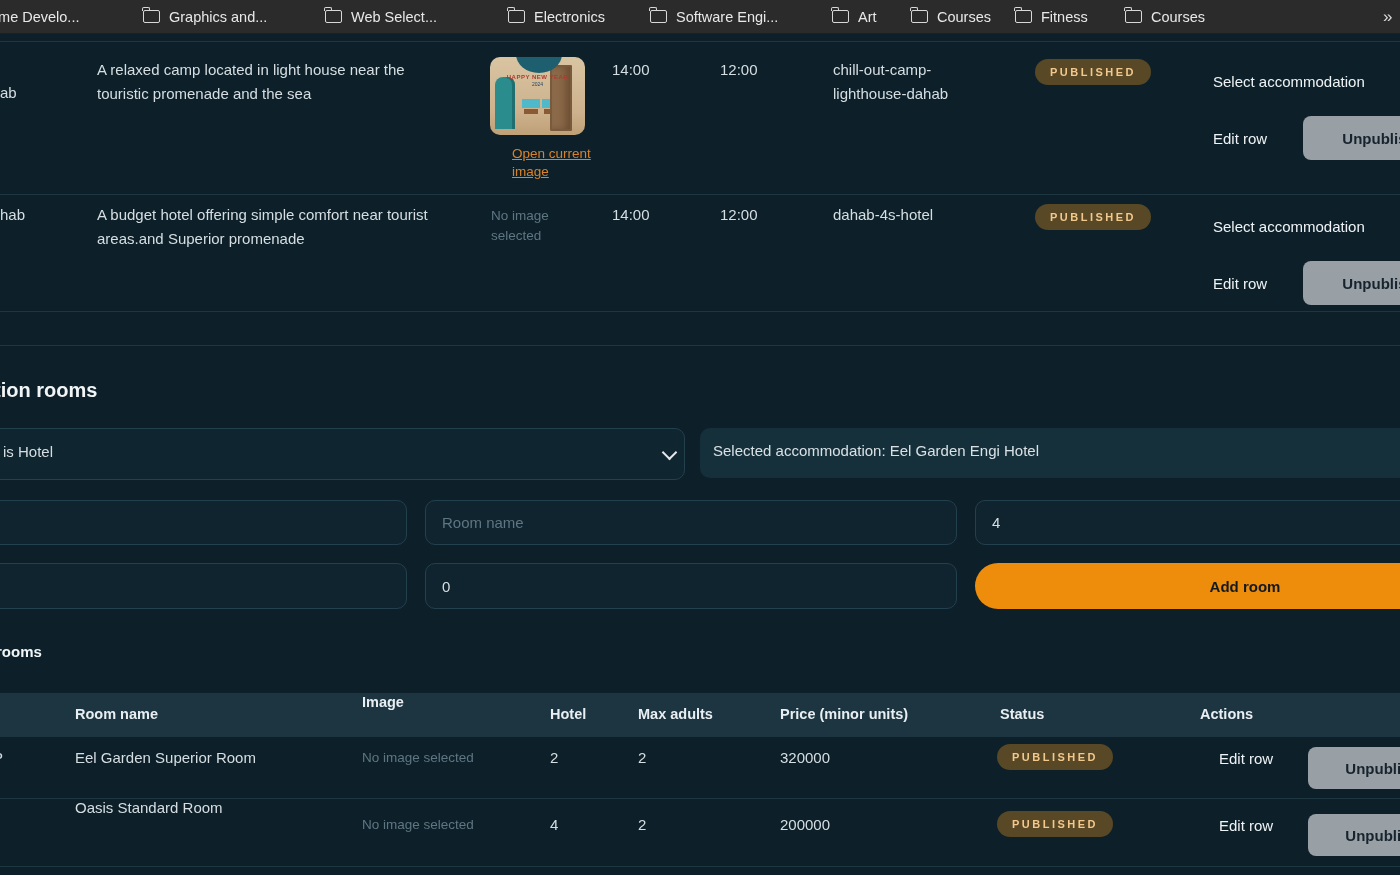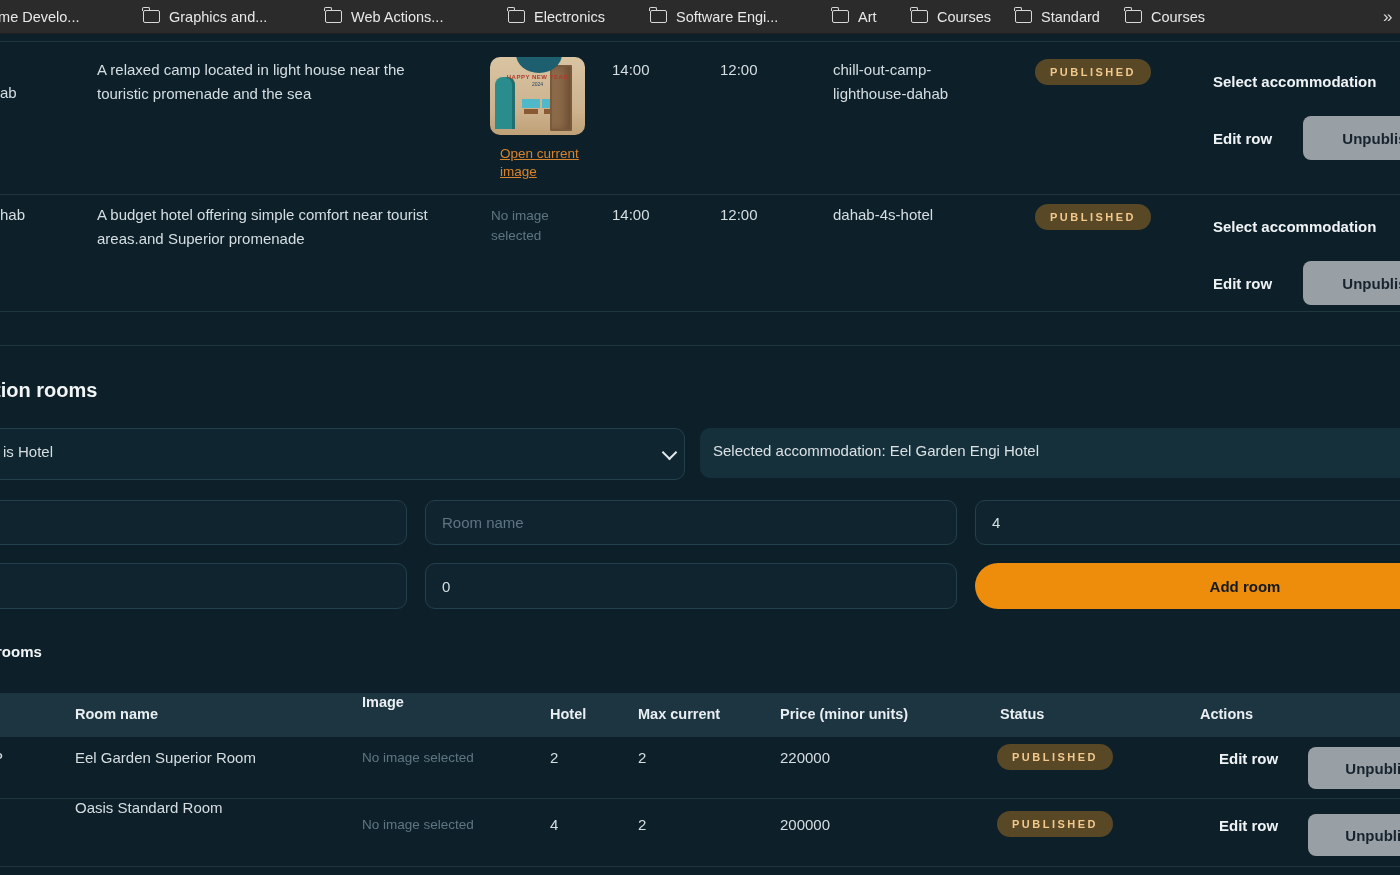--- a/index.html
+++ b/index.html
@@ -13,21 +13,21 @@
   .folder{position:relative;width:15px;height:11px;border:1.6px solid #D9D9D9;border-radius:2px;flex:0 0 auto;}
   .folder::before{content:"";position:absolute;top:-4.5px;left:-1.6px;width:6px;height:3px;
       border:1.6px solid #D9D9D9;border-bottom:none;border-radius:2px 2px 0 0;}
   .bm-more{position:absolute;top:0;height:33px;display:flex;align-items:center;color:#DBDBDB;font-size:17px;}
   
   .divider{position:absolute;left:0;width:1400px;height:1px;background:#1E3640;}
   .txt{position:absolute;font-size:15px;line-height:24px;color:#D6DEE2;}
   .muted{color:#5E7682;font-size:13.5px;line-height:20px;}
   .badge{position:absolute;background:#584826;color:#F2C88C;font-size:11px;font-weight:bold;
          letter-spacing:2.5px;padding:7px 15px;border-radius:14px;white-space:nowrap;}
-  .actionlink{position:absolute;font-weight:bold;color:#EFF3F5;font-size:15px;white-space:nowrap;cursor:pointer;}
+  .actionlink{position:absolute;font-weight:normal;color:#EFF3F5;font-size:15px;white-space:nowrap;cursor:pointer;}
   .graybtn{position:absolute;background:#98A0A6;color:#17242E;font-weight:bold;font-size:15px;
            border:none;border-radius:8px;display:flex;align-items:center;justify-content:center;cursor:pointer;}
   .orangelink{position:absolute;color:#D8832B;font-size:13.5px;line-height:18px;text-decoration:underline;cursor:pointer;}
   
   .thumb{position:absolute;width:95px;height:78px;border-radius:10px;overflow:hidden;cursor:pointer;
          background:linear-gradient(180deg,#D9C4A2 0%,#CDB28D 70%,#BFa077 100%);}
   .th-circle{position:absolute;top:-22px;left:26px;width:46px;height:38px;border-radius:50%;background:#1D5F6E;}
   .th-hny{position:absolute;top:17px;left:0;width:100%;text-align:center;font-size:6px;font-weight:bold;
           color:#B03A2E;letter-spacing:.5px;}
   .th-yr{position:absolute;top:24px;left:0;width:100%;text-align:center;font-size:5px;color:#27455C;}
@@ -61,41 +61,41 @@
   <div class="bmbar">
     <div class="bm" style="left:-10px">
       <span>ame Develo...</span>
     </div>
     <div class="bm" style="left:143px">
       <span class="folder"></span>
       <span>Graphics and...</span>
     </div>
     <div class="bm" style="left:325px">
       <span class="folder"></span>
-      <span>Web Actions...</span>
+      <span>Web Select...</span>
     </div>
     <div class="bm" style="left:508px">
       <span class="folder"></span>
       <span>Electronics</span>
     </div>
     <div class="bm" style="left:650px">
       <span class="folder"></span>
       <span>Software Engi...</span>
     </div>
     <div class="bm" style="left:832px">
       <span class="folder"></span>
       <span>Art</span>
     </div>
     <div class="bm" style="left:911px">
       <span class="folder"></span>
       <span>Courses</span>
     </div>
     <div class="bm" style="left:1015px">
       <span class="folder"></span>
-      <span>Standard</span>
+      <span>Fitness</span>
     </div>
     <div class="bm" style="left:1125px">
       <span class="folder"></span>
       <span>Courses</span>
     </div>
     <div class="bm-more" style="left:1383px">»</div>
   </div>
 
   <div class="divider" style="top:41px"></div>
 
@@ -105,21 +105,21 @@
 
     <div class="thumb" style="left:490px;top:57px">
       <div class="th-ldoor"></div>
       <div class="th-bed1"></div>
       <div class="th-bed2"></div>
       <div class="th-rdoor"></div>
       <div class="th-circle"></div>
       <div class="th-hny">HAPPY NEW YEAR</div>
       <div class="th-yr">2024</div>
     </div>
-    <div class="orangelink" style="left:500px;top:145px;width:90px">Open current image</div>
+    <div class="orangelink" style="left:512px;top:145px;width:90px">Open current image</div>
 
     <span class="txt" style="left:612px;top:58px">14:00</span>
     <span class="txt" style="left:720px;top:58px">12:00</span>
     <div class="txt" style="left:833px;top:58px;width:150px;word-break:break-word">chill-out-camp-lighthouse-dahab</div>
 
     <span class="badge" style="left:1035px;top:59px">PUBLISHED</span>
 
     <span class="actionlink" style="left:1213px;top:73px">Select accommodation</span>
     <span class="actionlink" style="left:1213px;top:130px">Edit row</span>
     <button class="graybtn" style="left:1303px;top:116px;width:152px;height:44px">Unpublish</button>
@@ -170,33 +170,33 @@
     <span>0</span>
   </div>
   <button class="addbtn" style="left:975px;top:563px;width:540px;height:46px">Add room</button>
 
   <h3 class="h3" style="left:-4px;top:643px;margin:0">rooms</h3>
 
   <div class="theadband" style="top:693px;height:44px">
     <span class="th-label" style="left:75px;top:13px">Room name</span>
     <span class="th-label" style="left:362px;top:1px">Image</span>
     <span class="th-label" style="left:550px;top:13px">Hotel</span>
-    <span class="th-label" style="left:638px;top:13px">Max current</span>
+    <span class="th-label" style="left:638px;top:13px">Max adults</span>
     <span class="th-label" style="left:780px;top:13px">Price (minor units)</span>
     <span class="th-label" style="left:1000px;top:13px">Status</span>
     <span class="th-label" style="left:1200px;top:13px">Actions</span>
   </div>
 
   <div>
     <span class="txt" style="left:-7px;top:746px">P</span>
     <span class="txt" style="left:75px;top:746px">Eel Garden Superior Room</span>
     <span class="abs muted" style="left:362px;top:748px">No image selected</span>
     <span class="txt" style="left:550px;top:746px">2</span>
     <span class="txt" style="left:638px;top:746px">2</span>
-    <span class="txt" style="left:780px;top:746px">220000</span>
+    <span class="txt" style="left:780px;top:746px">320000</span>
     <span class="badge" style="left:997px;top:744px">PUBLISHED</span>
     <span class="actionlink" style="left:1219px;top:750px">Edit row</span>
     <button class="graybtn" style="left:1308px;top:747px;width:148px;height:42px">Unpublish</button>
   </div>
 
   <div class="divider" style="top:798px"></div>
 
   <div>
     <span class="txt" style="left:-8px;top:813px">0</span>
     <span class="txt" style="left:75px;top:796px">Oasis Standard Room</span>

